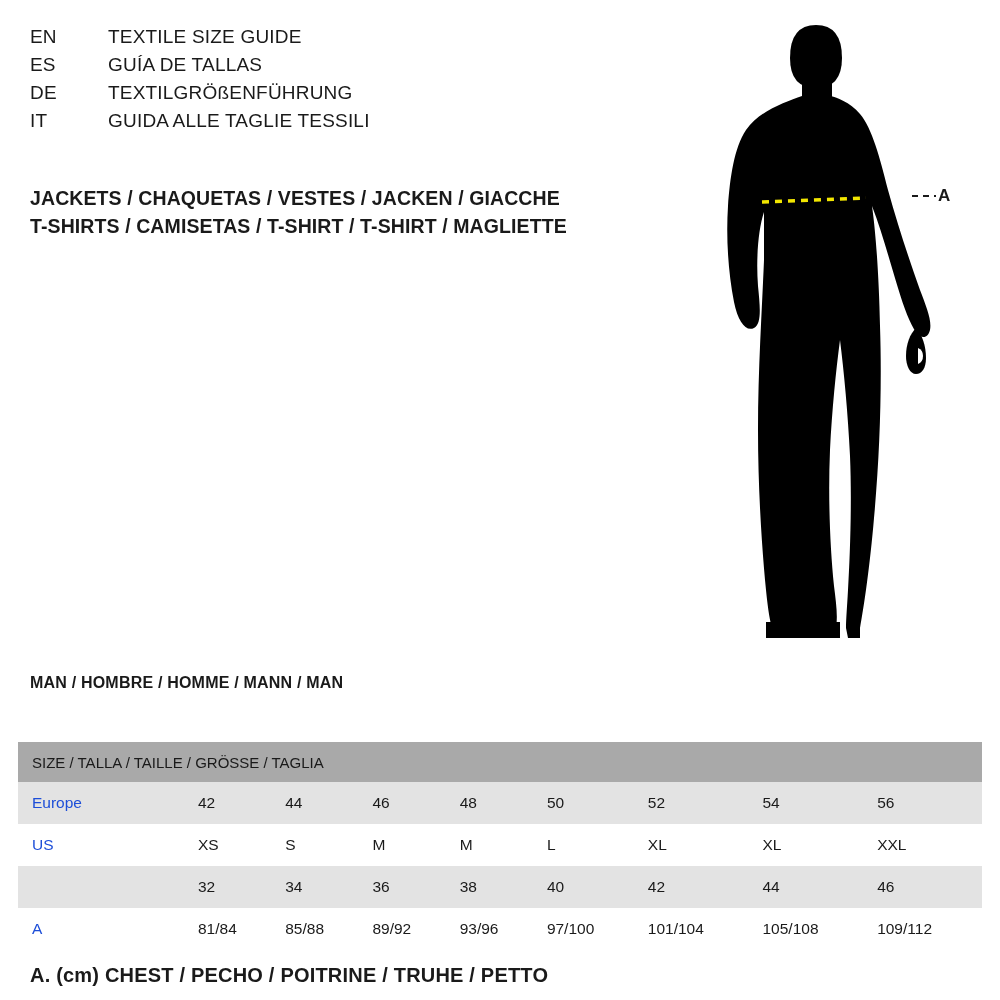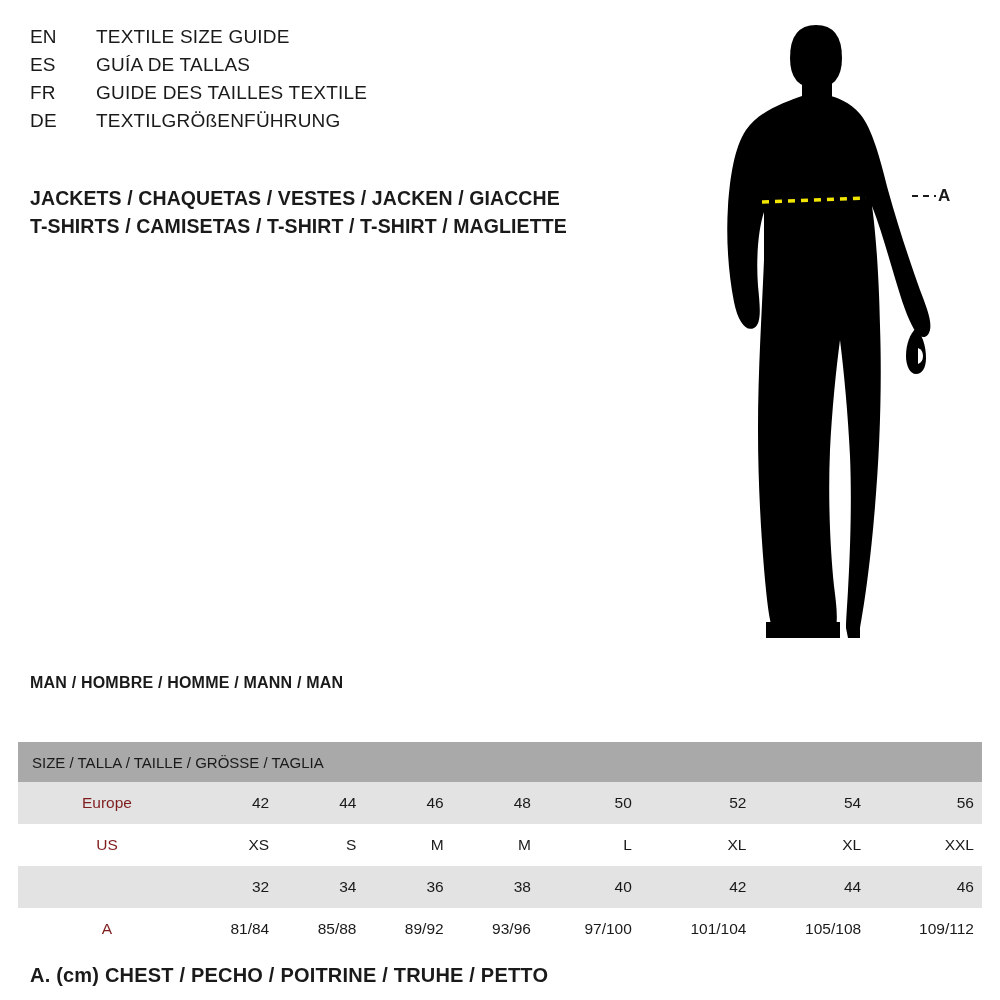--- a/index.html
+++ b/index.html
@@ -20,20 +20,21 @@
   .lang-block {
     position: absolute;
     left: 30px;
     top: 26px;
     width: 620px;
   }
   .lang-row {
     display: flex;
     align-items: baseline;
     height: 28px;
+    gap: 12px;
   }
   .lang-code {
     width: 66px;
     font-size: 19px;
     letter-spacing: .2px;
     color: #1a1a1a;
   }
   .lang-text {
     font-size: 19px;
     letter-spacing: .2px;
@@ -113,25 +114,25 @@
     font-size: 15px;
     padding-left: 14px;
     color: #1a1a1a;
   }
   .row-shaded td { background: #e3e3e3; }
   .row-plain td  { background: #ffffff; }
 
   .cell-label {
     width: 150px;
     padding-left: 14px !important;
-    text-align: center;
-    color: #7f1d1d;
+    text-align: left;
+    color: #1d4ed8;
   }
   .cell-val {
-    text-align: right;
+    text-align: left;
     color: #1a1a1a;
   }
 
   .footnote {
     position: absolute;
     left: 30px;
     top: 964px;
     font-size: 20px;
     font-weight: bold;
     letter-spacing: .2px;
@@ -143,26 +144,26 @@
 <div class="lang-block">
   <div class="lang-row">
     <span class="lang-code">EN</span>
     <span class="lang-text">TEXTILE SIZE GUIDE</span>
   </div>
   <div class="lang-row">
     <span class="lang-code">ES</span>
     <span class="lang-text">GUÍA DE TALLAS</span>
   </div>
   <div class="lang-row">
-    <span class="lang-code">FR</span>
-    <span class="lang-text">GUIDE DES TAILLES TEXTILE</span>
-  </div>
-  <div class="lang-row">
     <span class="lang-code">DE</span>
     <span class="lang-text">TEXTILGRÖßENFÜHRUNG</span>
+  </div>
+  <div class="lang-row">
+    <span class="lang-code">IT</span>
+    <span class="lang-text">GUIDA ALLE TAGLIE TESSILI</span>
   </div>
 </div>
 
 <div class="cat-block">
   <div class="cat-line">JACKETS / CHAQUETAS / VESTES / JACKEN / GIACCHE</div>
   <div class="cat-line">T-SHIRTS / CAMISETAS / T-SHIRT / T-SHIRT / MAGLIETTE</div>
 </div>
 
 <div class="figure-wrap">
   <svg width="290" height="660" viewBox="0 0 290 660" xmlns="http://www.w3.org/2000/svg">

